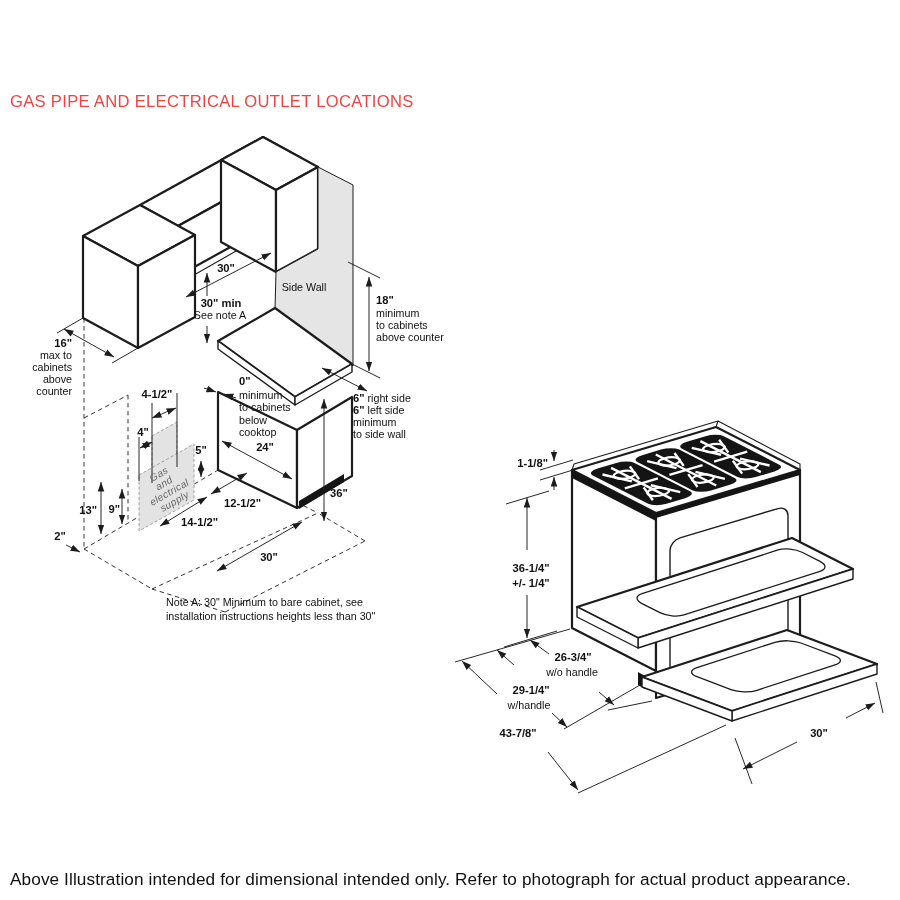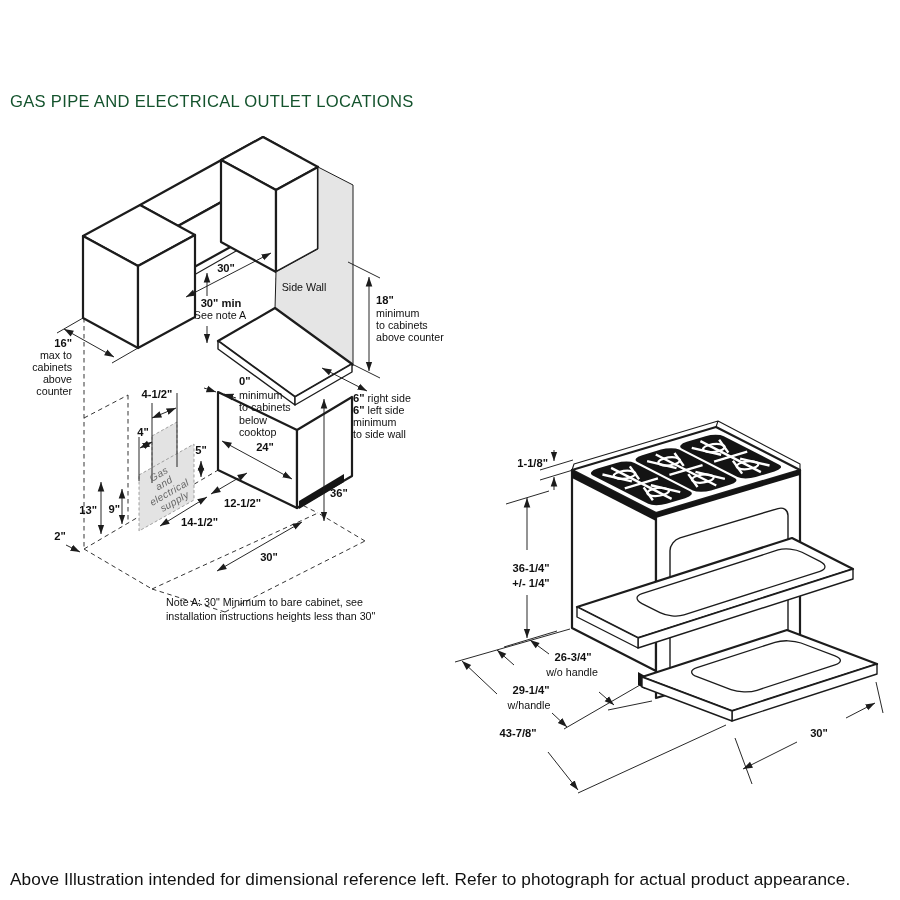--- a/index.html
+++ b/index.html
@@ -1,19 +1,19 @@
 <!DOCTYPE html>
 <html><head>
 <meta charset="utf-8">
 <style>
   *{box-sizing:border-box}
   html,body{margin:0;padding:0}
   body{width:900px;height:900px;position:relative;background:#fff;
        font-family:"Liberation Sans",sans-serif;color:#111;overflow:hidden}
-  .title{position:absolute;left:10px;top:92px;font-size:16.6px;letter-spacing:.3px;color:#14532d;white-space:nowrap}
+  .title{position:absolute;left:10px;top:92px;font-size:16.6px;letter-spacing:.3px;color:#ef4444;white-space:nowrap}
   .footer{position:absolute;left:10px;top:869px;font-size:17.2px;letter-spacing:.1px;color:#101010;white-space:nowrap}
   svg{position:absolute;left:0;top:0}
   svg text{font-family:"Liberation Sans",sans-serif;fill:#101010;font-size:10.7px}
   .tb{font-weight:bold;font-size:11.2px}
   .ln{fill:none;stroke:#1c1c1c;stroke-width:1.1;stroke-linecap:round;stroke-linejoin:round}
   .hv{fill:#fff;stroke:#1c1c1c;stroke-width:2.2;stroke-linejoin:round}
   .md{fill:#fff;stroke:#1c1c1c;stroke-width:1.4;stroke-linejoin:round}
   .dim{fill:none;stroke:#1c1c1c;stroke-width:.95}
   .dsh{fill:none;stroke:#2a2a2a;stroke-width:.95;stroke-dasharray:4.5 3.5}
   .gry{fill:#e5e5e5;stroke:#1c1c1c;stroke-width:1;stroke-linejoin:round}
@@ -224,13 +224,13 @@
     <text class="tb" font-size="14" x="531" y="587" text-anchor="middle">+/- 1/4"</text>
     <text class="tb" font-size="14" x="573" y="661" text-anchor="middle">26-3/4"</text>
     <text font-size="11.5" x="572" y="676" text-anchor="middle">w/o handle</text>
     <text class="tb" font-size="14" x="531" y="694" text-anchor="middle">29-1/4"</text>
     <text font-size="11.5" x="529" y="709" text-anchor="middle">w/handle</text>
     <text class="tb" font-size="14.5" x="518" y="737" text-anchor="middle">43-7/8"</text>
     <text class="tb" font-size="14" x="819" y="737" text-anchor="middle">30"</text>
   </g>
 </svg>
 
-<div class="footer">Above Illustration intended for dimensional reference left. Refer to photograph for actual product appearance.</div>
+<div class="footer">Above Illustration intended for dimensional intended only. Refer to photograph for actual product appearance.</div>
 
 </body></html>

